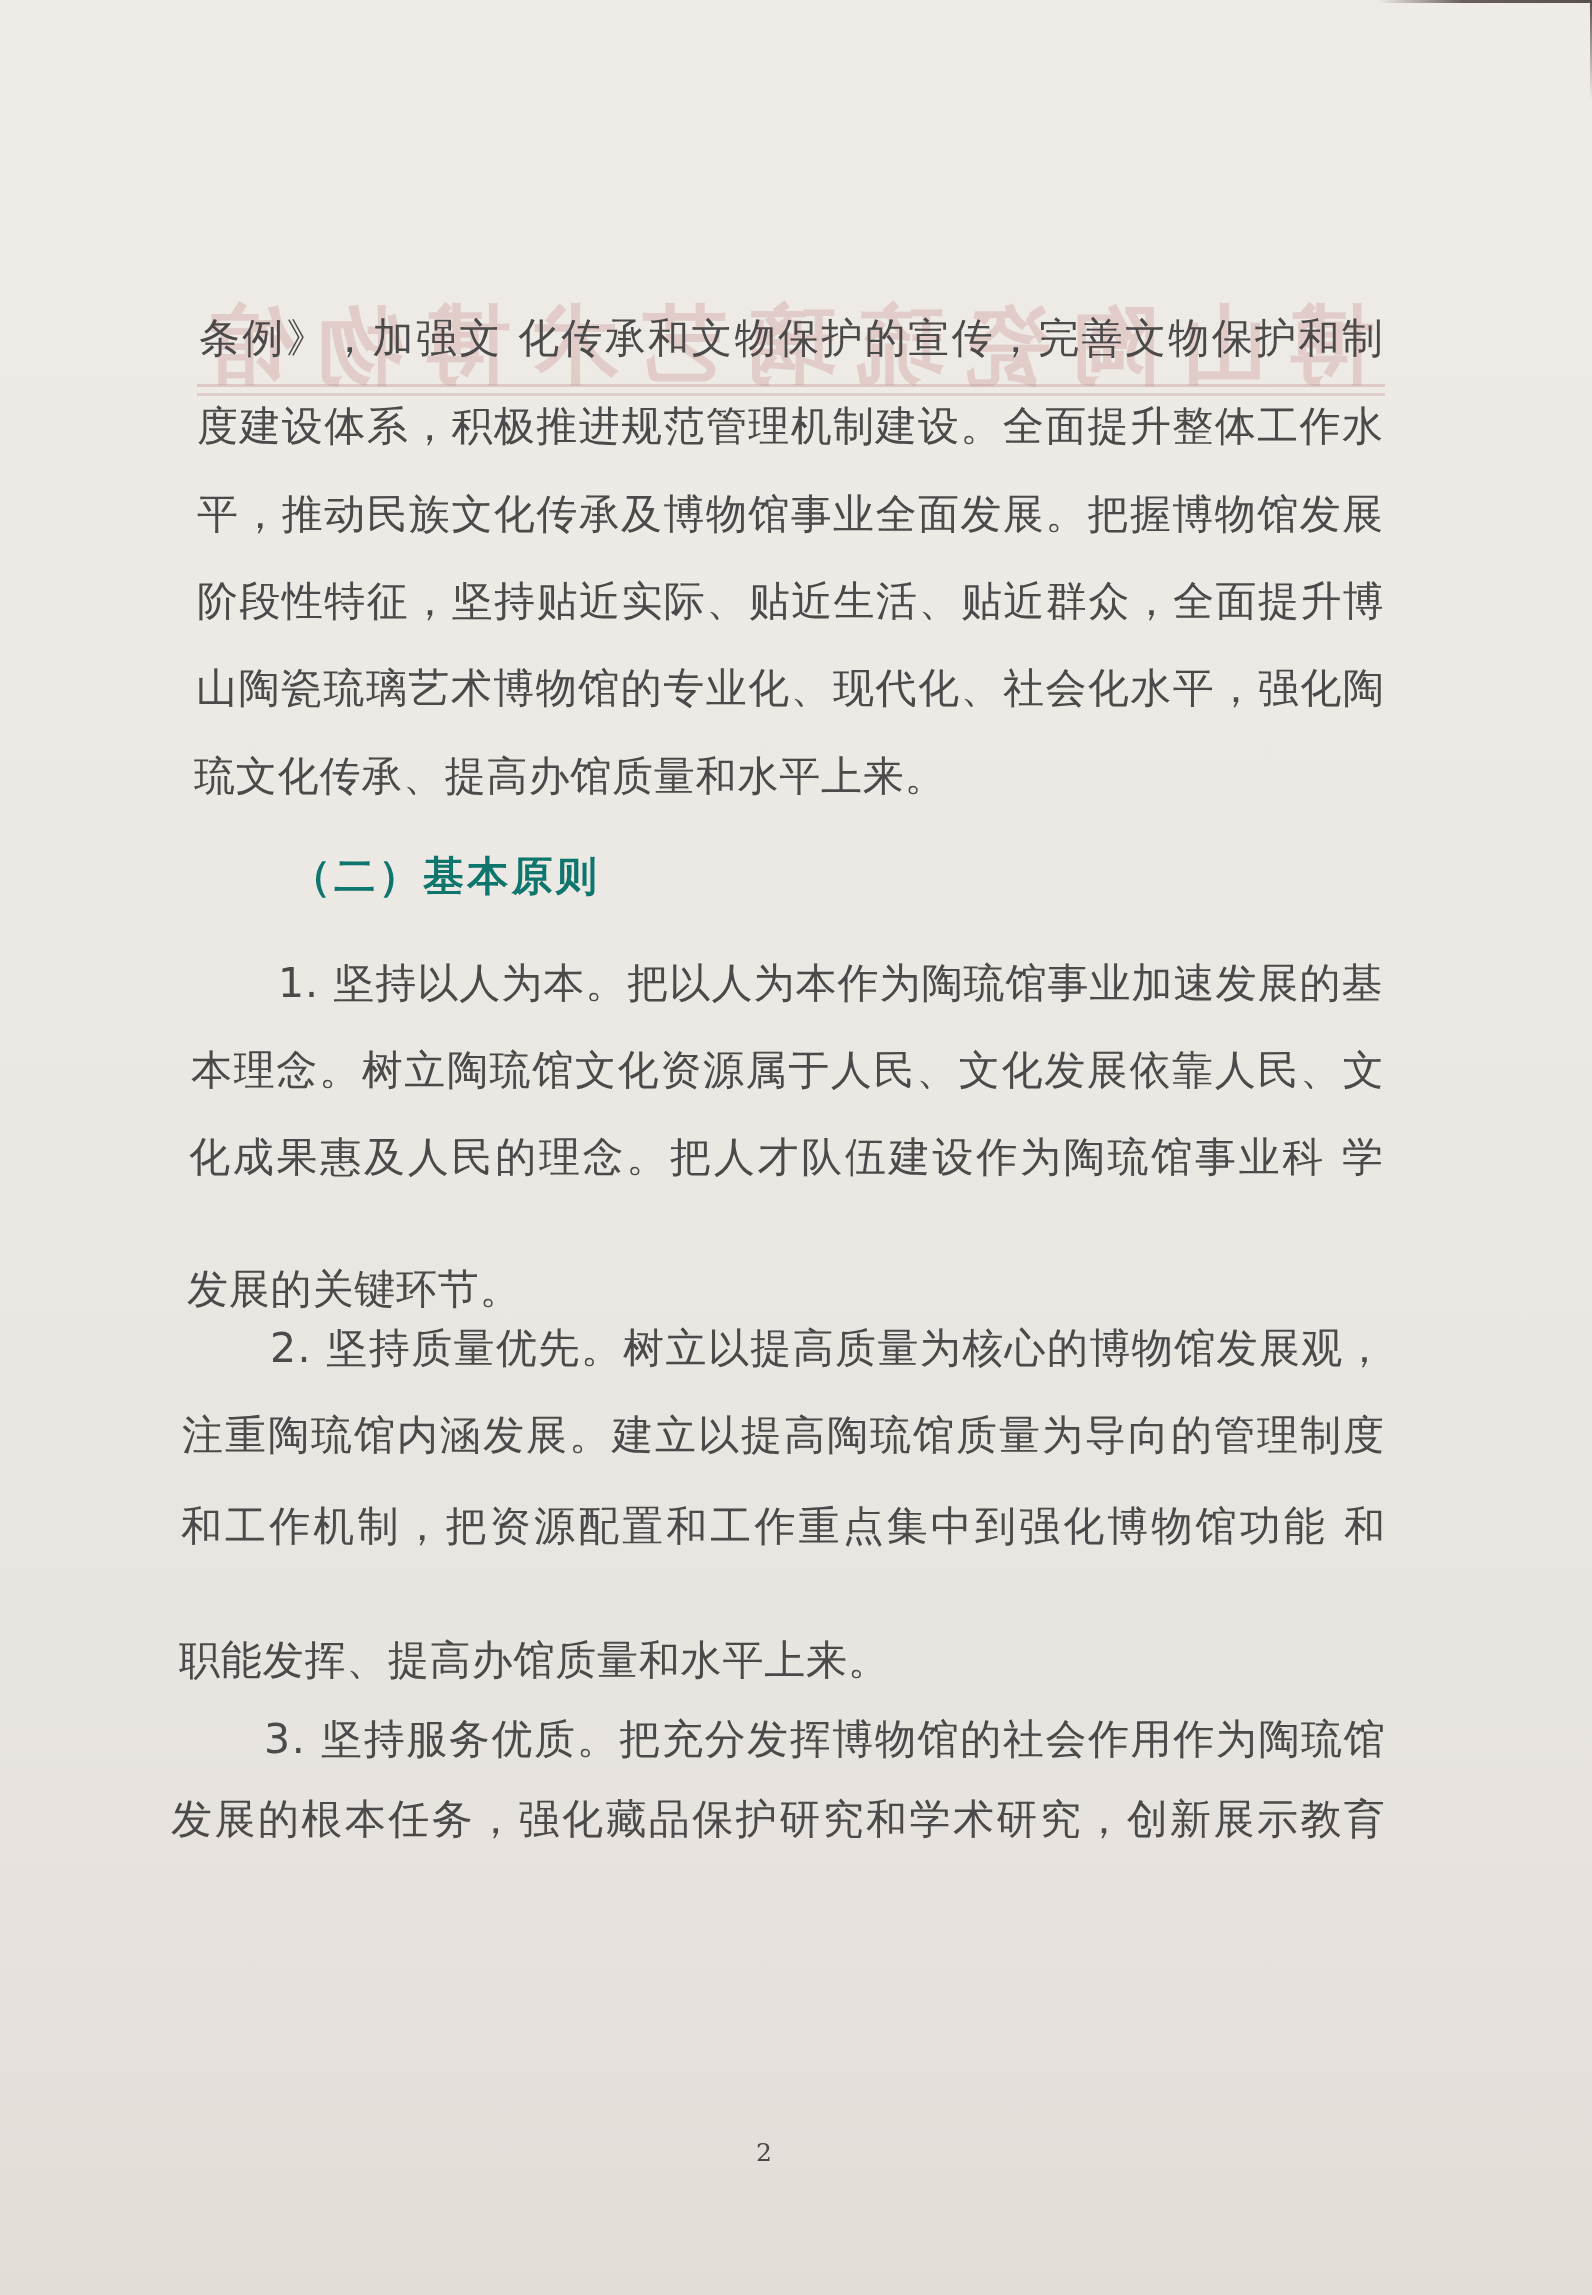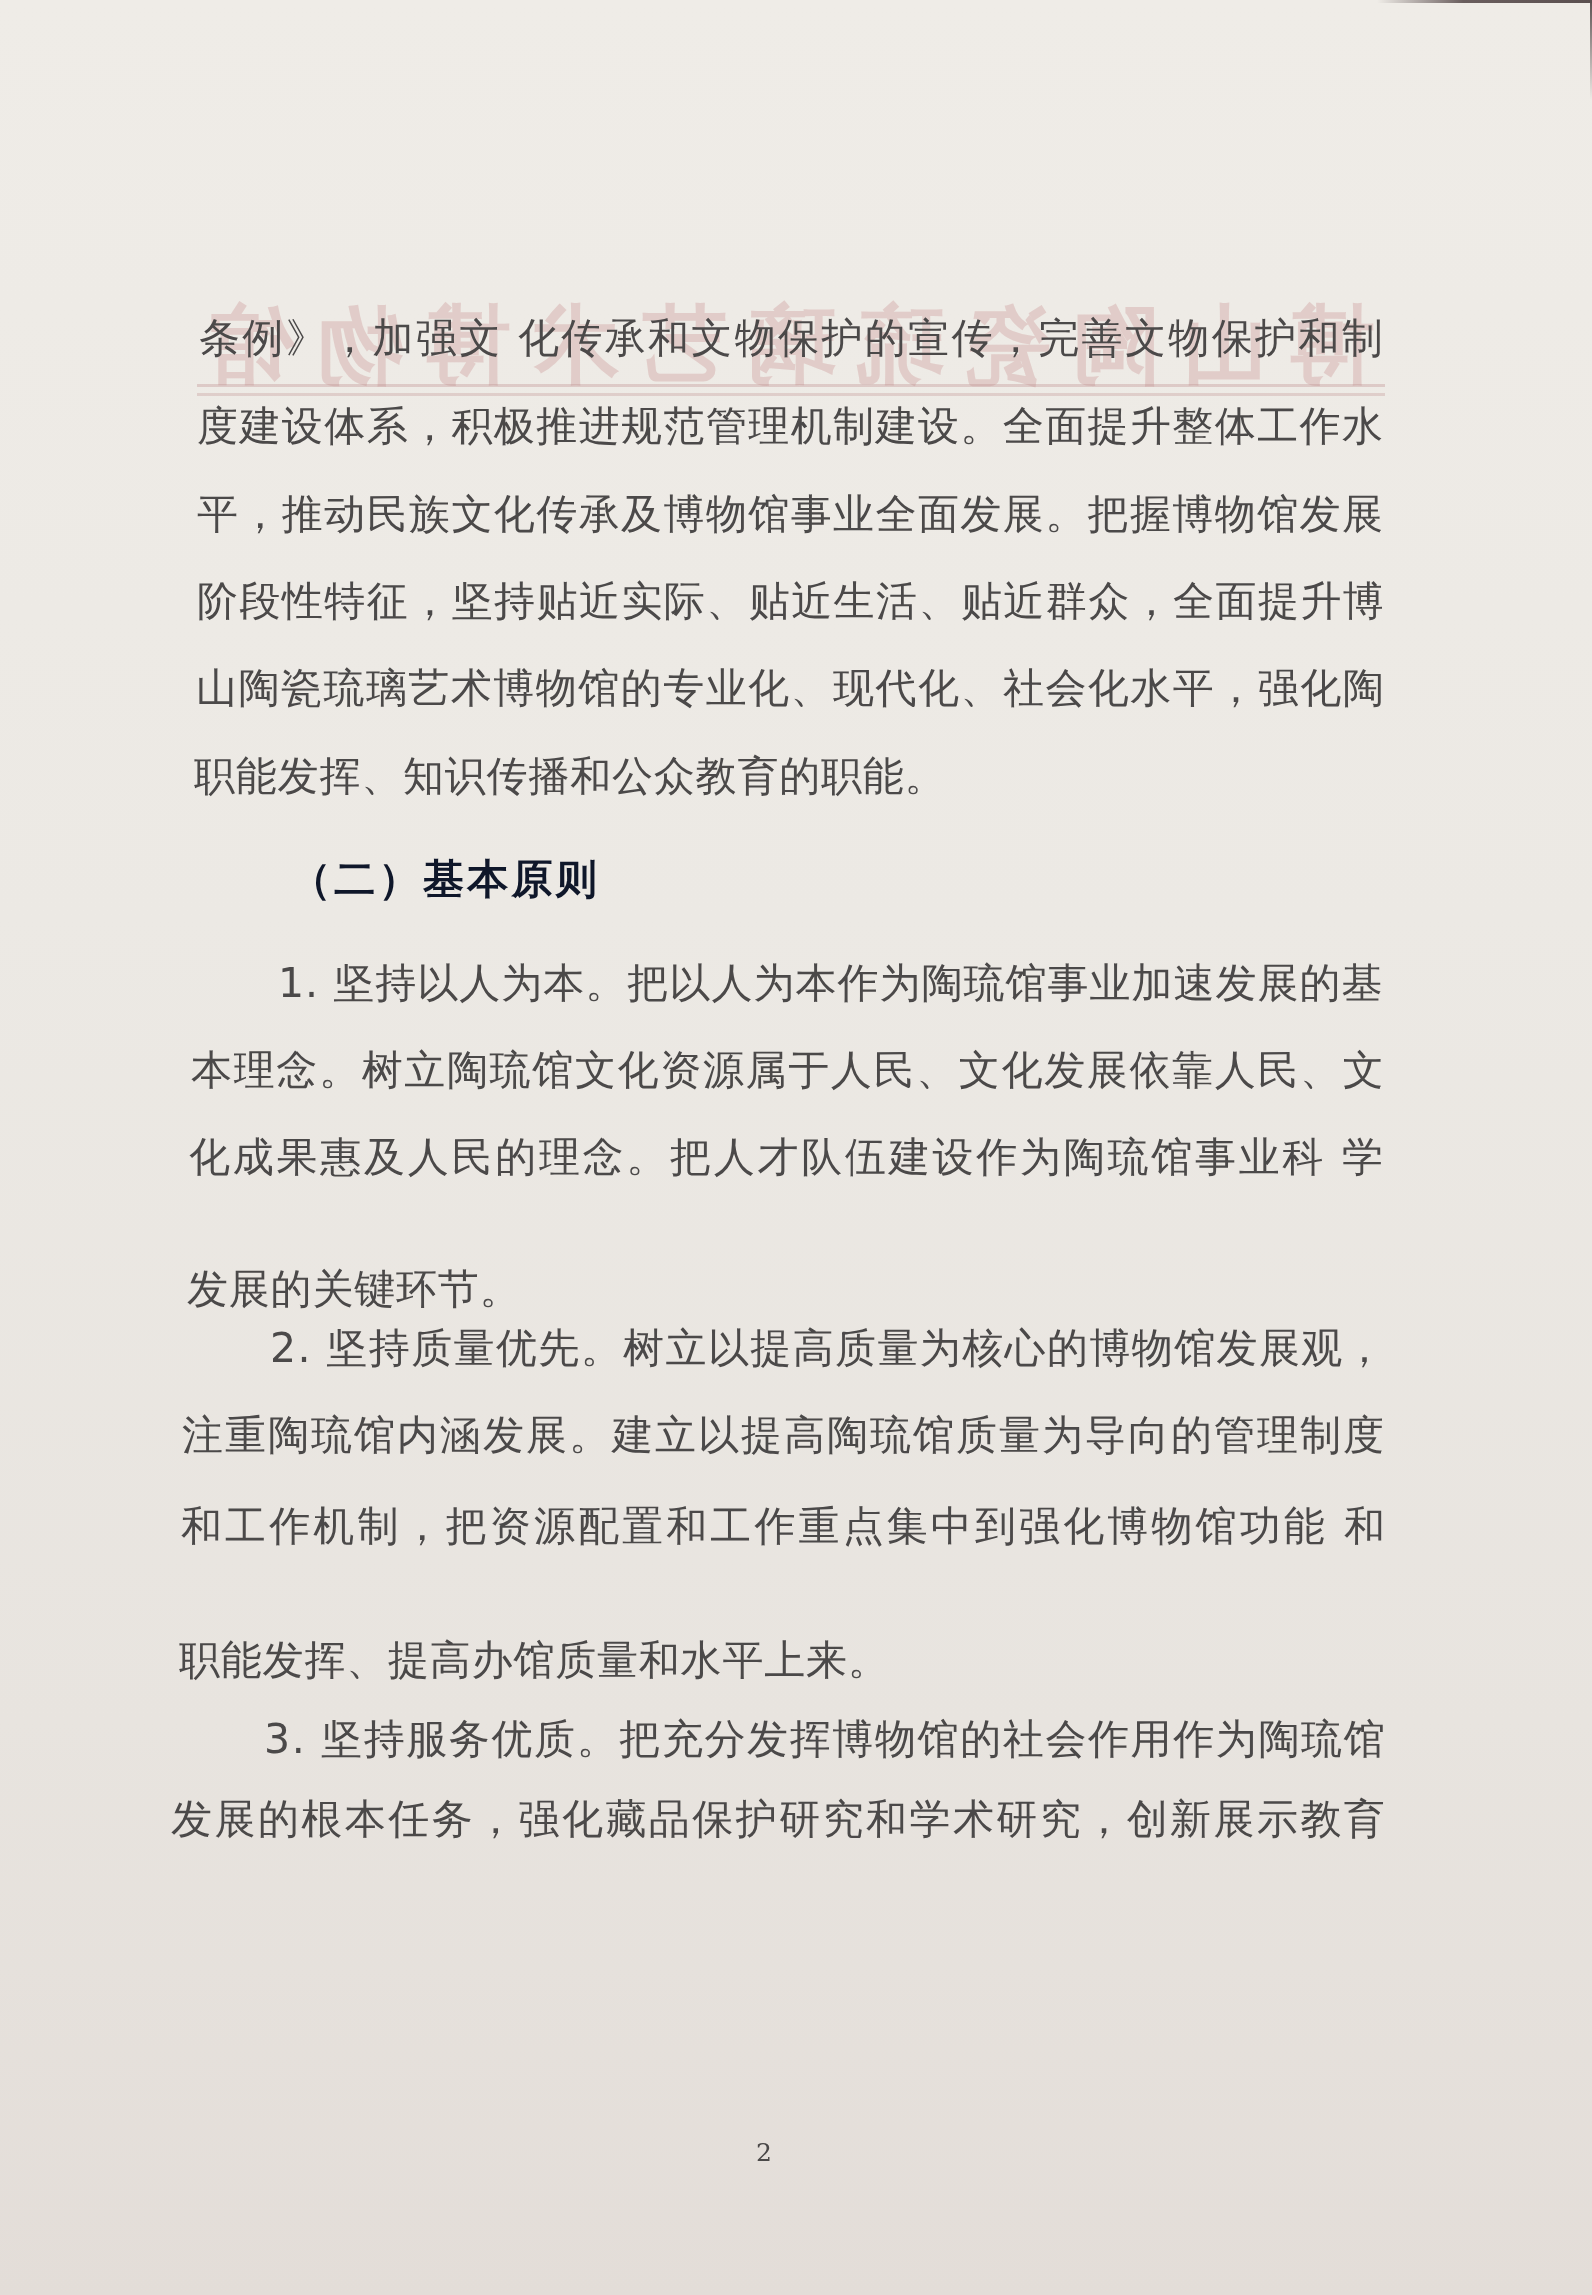--- a/index.html
+++ b/index.html
@@ -40,22 +40,22 @@
   }
   .line {
     position:absolute; height:50px; line-height:50px;
     font-size:41px; color:#4b4949; white-space:nowrap;
     display:flex; justify-content:space-between;
     font-family: "DejaVu Sans", "Liberation Sans", sans-serif;
     font-weight: normal;
   }
   .heading {
     position:absolute; height:50px; line-height:50px;
-    font-size:41px; color:#0f172a; font-weight:bold; white-space:nowrap;
-    font-family: Liberation Serif, serif;
+    font-size:41px; color:#0f766e; font-weight:bold; white-space:nowrap;
+    font-family: Liberation Mono, monospace;
     letter-spacing:3.3px;
   }
   .page-number {
     position:absolute; left:756px; top:2138px;
     font-size:25px; color:#4a4848;
     font-family: "DejaVu Serif", "Liberation Serif", serif;
   }
 </style>
 </head>
 <body>
@@ -224,21 +224,21 @@
     <span class="ch">社</span>
     <span class="ch">会</span>
     <span class="ch">化</span>
     <span class="ch">水</span>
     <span class="ch">平</span>
     <span class="ch">，</span>
     <span class="ch">强</span>
     <span class="ch">化</span>
     <span class="ch">陶</span>
   </div>
-<div class="line" style="left: 194px; top: 751px; width: auto; letter-spacing: 0.8px;">职能发挥、知识传播和公众教育的职能。</div>
+<div class="line" style="left: 194px; top: 751px; width: auto; letter-spacing: 0.8px;">琉文化传承、提高办馆质量和水平上来。</div>
 
 <div class="heading" style="left:290px; top:854px;">（二）基本原则</div>
 
 <div class="line" style="left:278px; top:958px; width:1105px;">
     <span class="ch">1</span>
     <span class="ch">.</span>
     <span class="ch">&nbsp;</span>
     <span class="ch">坚</span>
     <span class="ch">持</span>
     <span class="ch">以</span>

